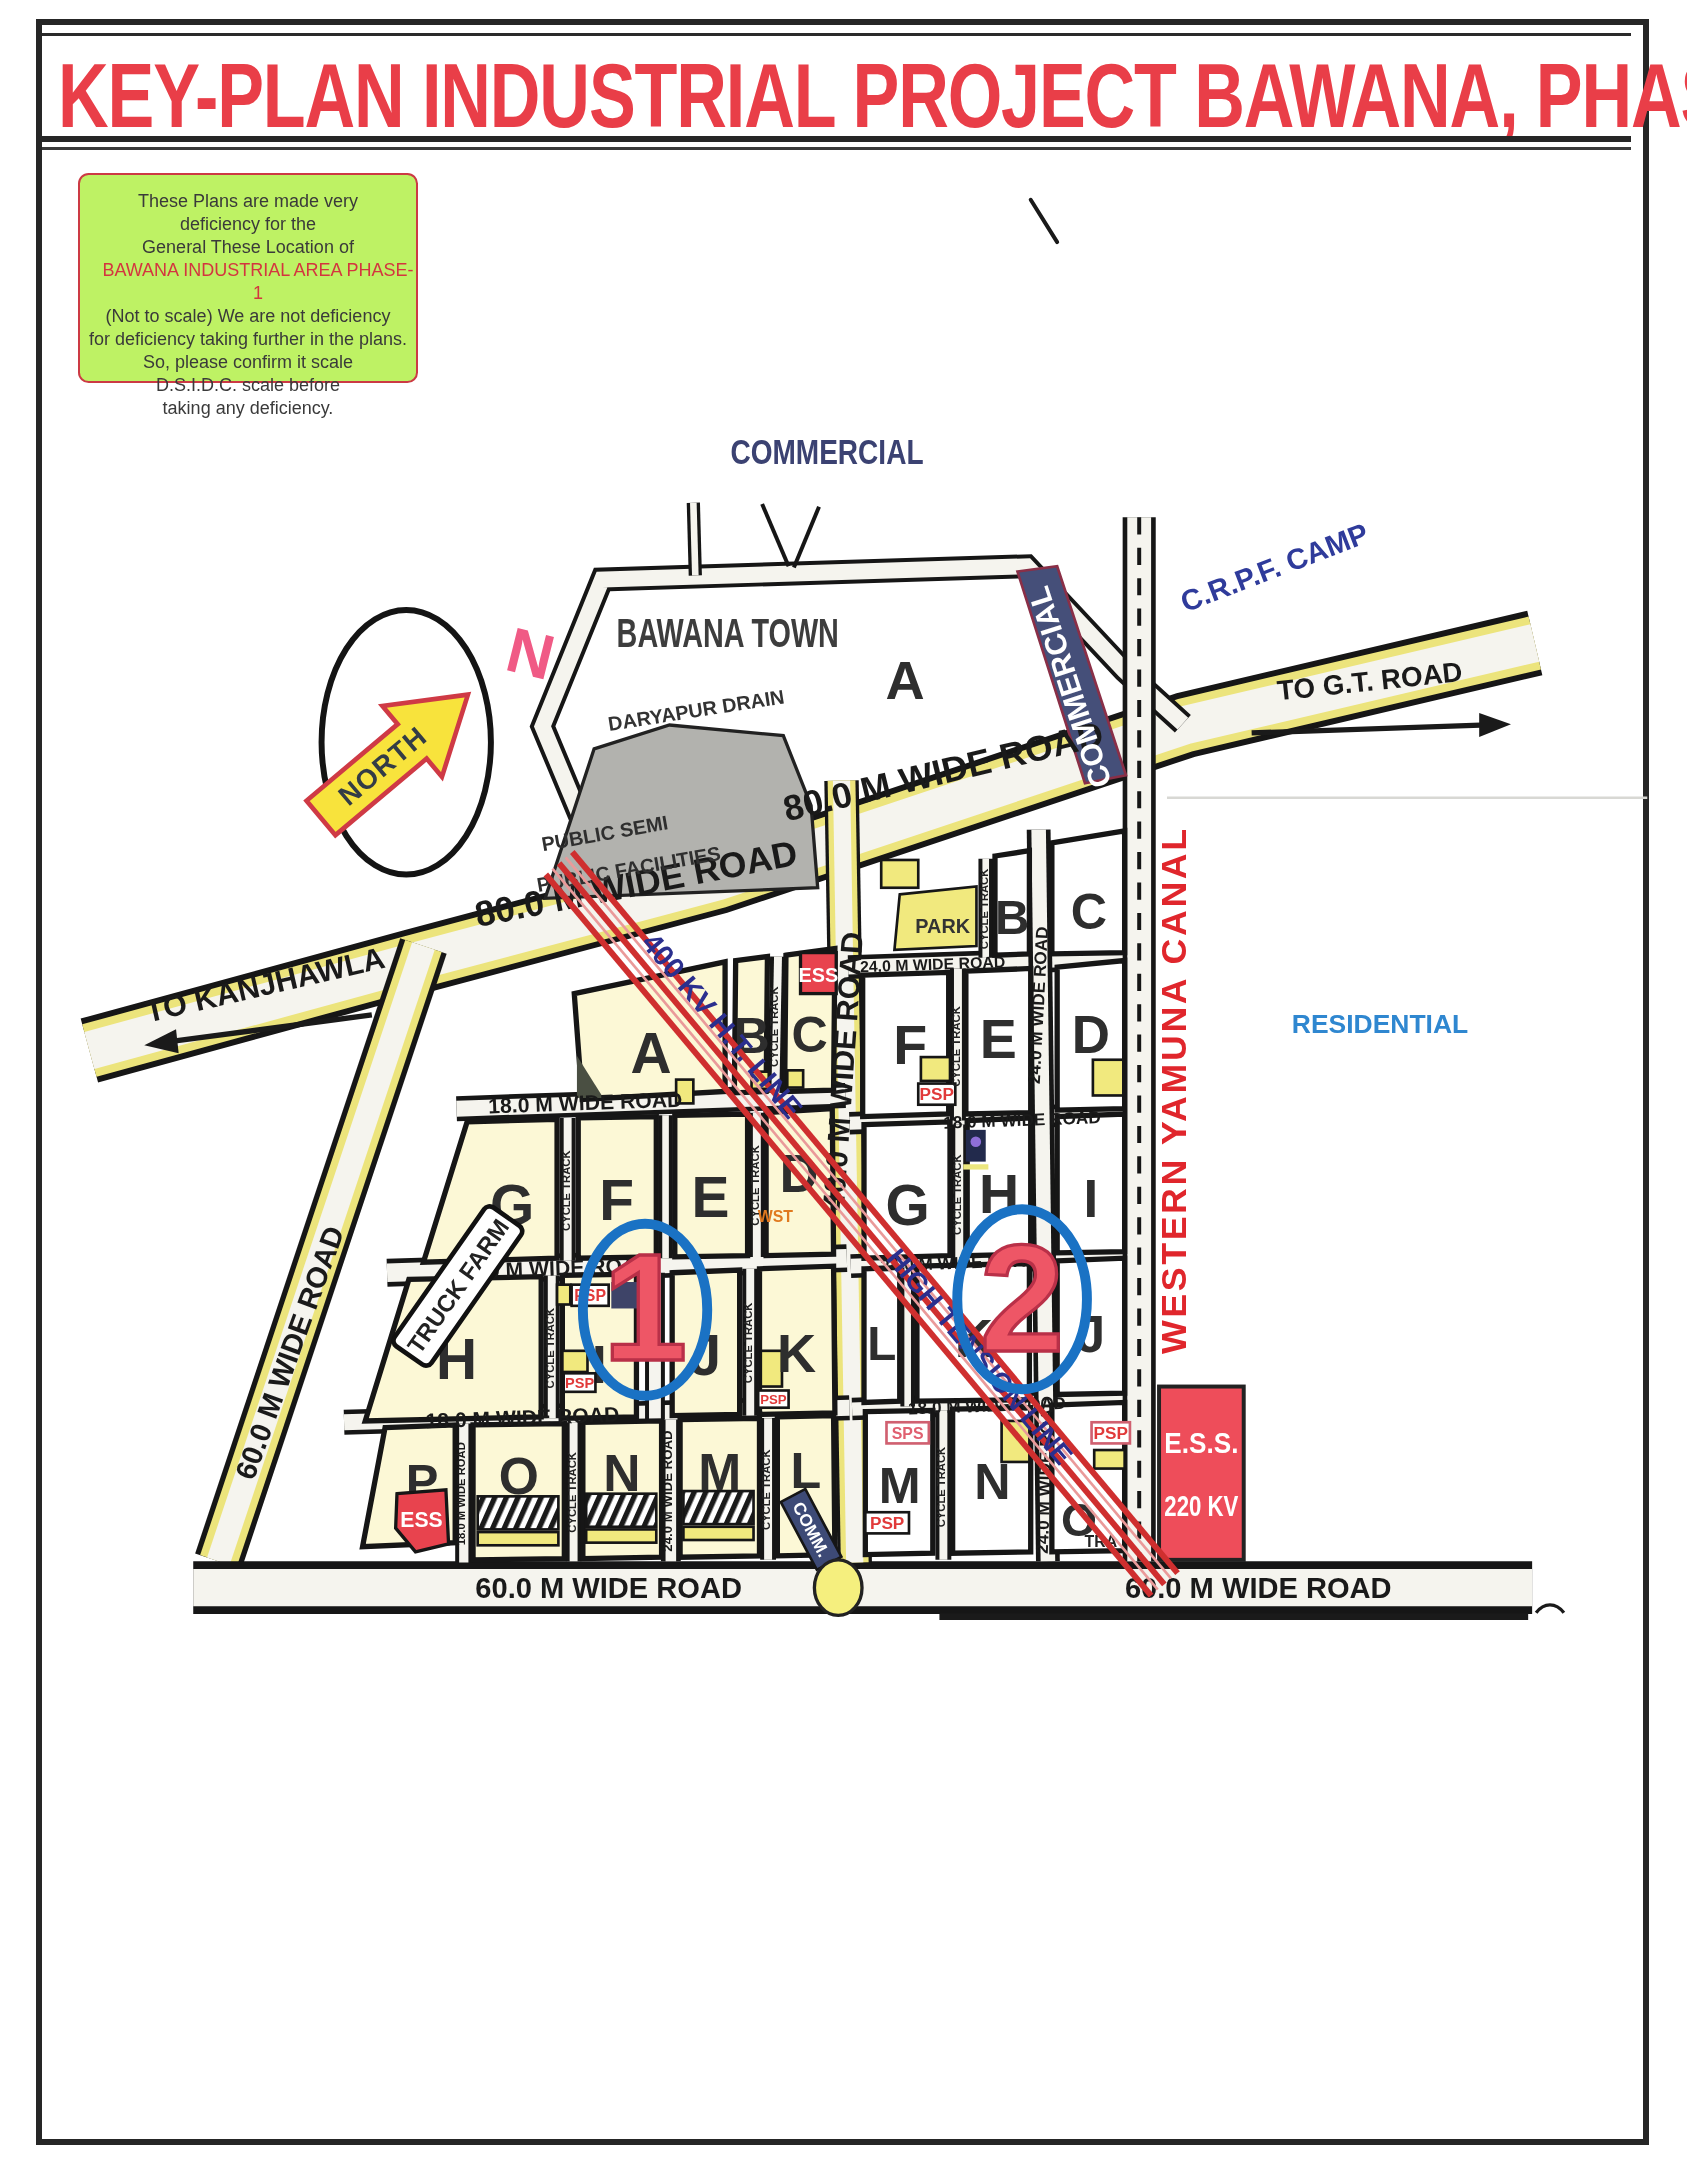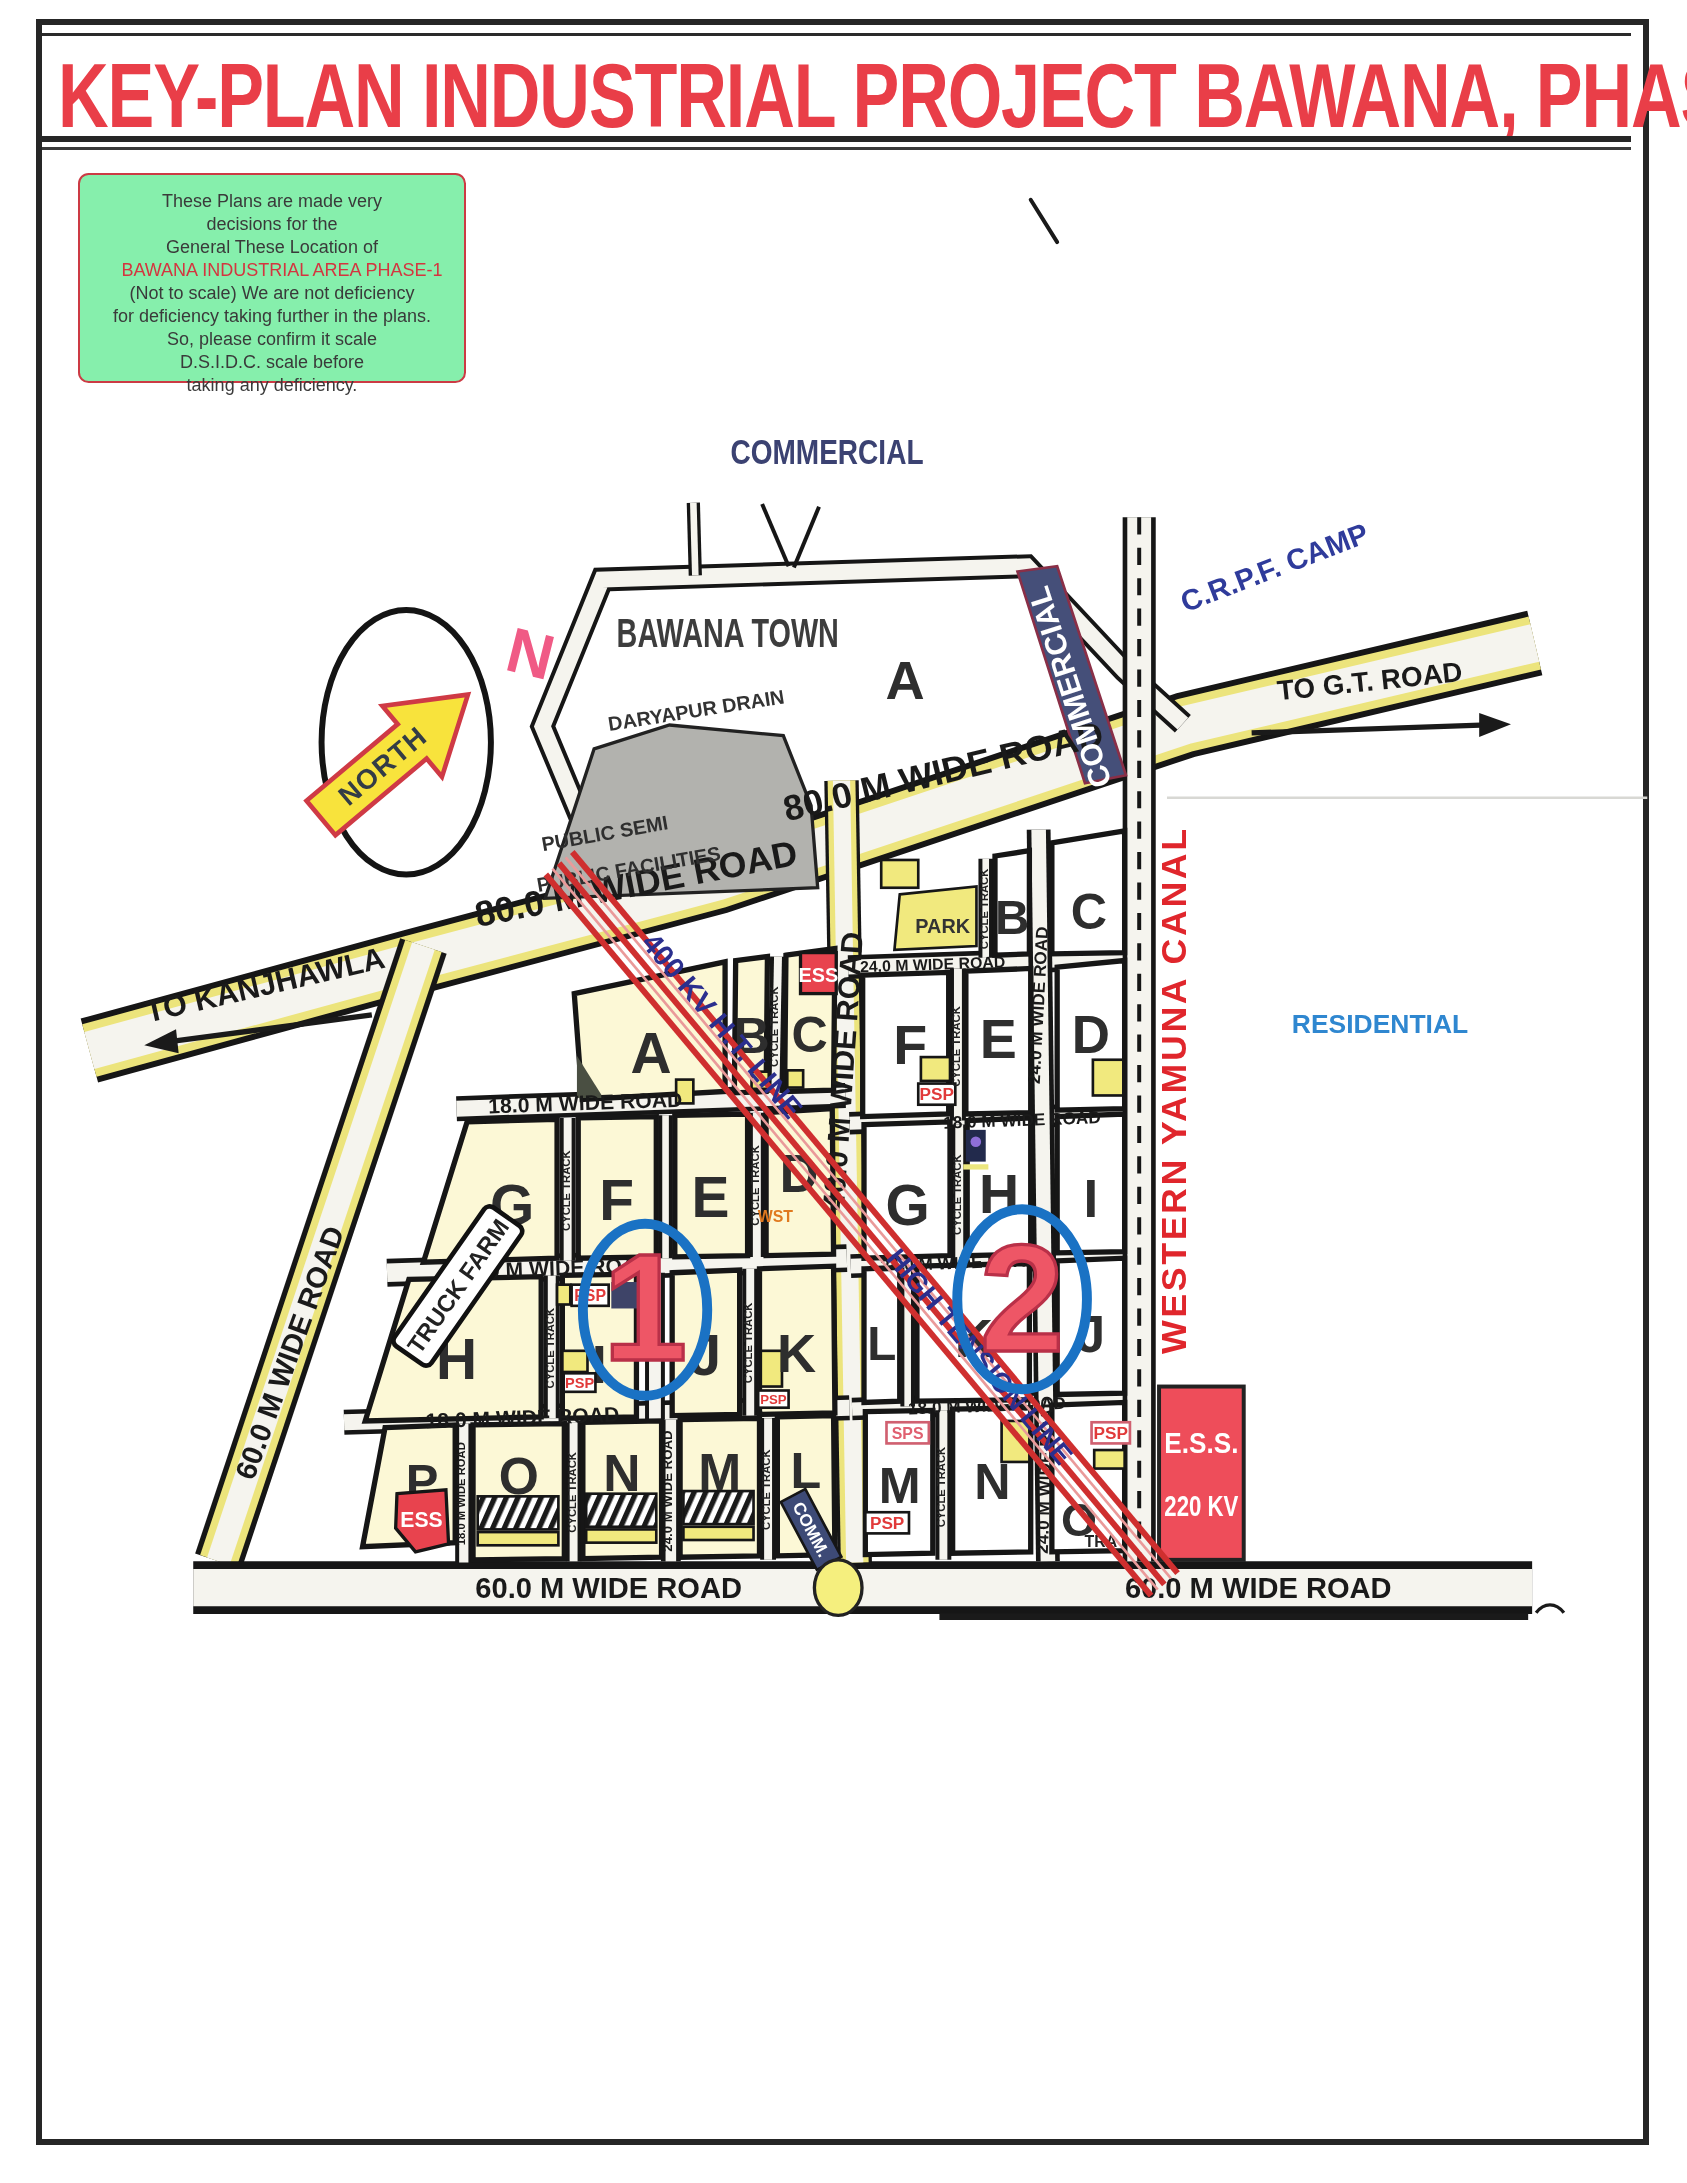--- a/index.html
+++ b/index.html
@@ -4,23 +4,23 @@
 <style>
   html,body{margin:0;padding:0;background:#ffffff;}
   .page{position:relative;width:1687px;height:2183px;background:#fff;overflow:hidden;
         font-family:"Liberation Sans",sans-serif;}
   .frame{position:absolute;left:36px;top:18.5px;width:1601px;height:2114px;border:6px solid #262626;}
   .topline{position:absolute;left:42px;top:33px;width:1589px;height:3.3px;background:#2a2a2a;}
   .rule1{position:absolute;left:42px;top:136px;width:1589px;height:6px;background:#262626;}
   .rule2{position:absolute;left:42px;top:147px;width:1589px;height:2.6px;background:#3a3a3a;}
   .title{position:absolute;left:58px;top:44px;font-size:82px;font-weight:bold;color:#e93e48;
          white-space:nowrap;transform:scale(0.855,1.1);transform-origin:0 0;letter-spacing:-1.3px;}
-  .disc{position:absolute;left:78px;top:173px;width:388px;height:210px;border:2.6px solid #cc3a44;
+  .disc{position:absolute;left:78px;top:173px;width:340px;height:210px;border:2.6px solid #cc3a44;
         border-radius:10.6px;text-align:center;color:#3a3a3a;font-size:18px;line-height:23px;
-        padding-top:14.6px;box-sizing:border-box;background:#86efac;}
+        padding-top:14.6px;box-sizing:border-box;background:#bef264;}
   .disc span{display:block;}
   .disc .red{color:#d4353f;margin-left:20px;}
   svg{position:absolute;left:0;top:0;}
   svg text{font-family:"Liberation Sans",sans-serif;}
   .kc{stroke:#161616;fill:none;}
   .kf{stroke:#f5f4ee;fill:none;}
   .ky{stroke:#ece47c;fill:none;}
   .sectL{fill:#fcf8d6;stroke:#161616;stroke-width:8px;}
   .sectR{fill:#ffffff;stroke:#161616;stroke-width:8px;}
   .SL{font-weight:bold;fill:#2e2e2e;text-anchor:middle;}
@@ -36,21 +36,21 @@
 
 <div class="page">
   <div class="frame"></div>
   <div class="topline"></div>
   <div class="title">KEY-PLAN INDUSTRIAL PROJECT BAWANA, PHASE-I</div>
   <div class="rule1"></div>
   <div class="rule2"></div>
 
   <div class="disc">
     <span>These Plans are made very</span>
-    <span>decisions for the</span>
+    <span>deficiency for the</span>
     <span>General These Location of</span>
     <span class="red">BAWANA INDUSTRIAL AREA PHASE-1</span>
     <span>(Not to scale) We are not deficiency</span>
     <span>for deficiency taking further in the plans.</span>
     <span>So, please confirm it scale</span>
     <span>D.S.I.D.C. scale before</span>
     <span>taking any deficiency.</span>
   </div>
 
   <svg width="1687" height="2183" viewBox="0 0 2550 3300">

